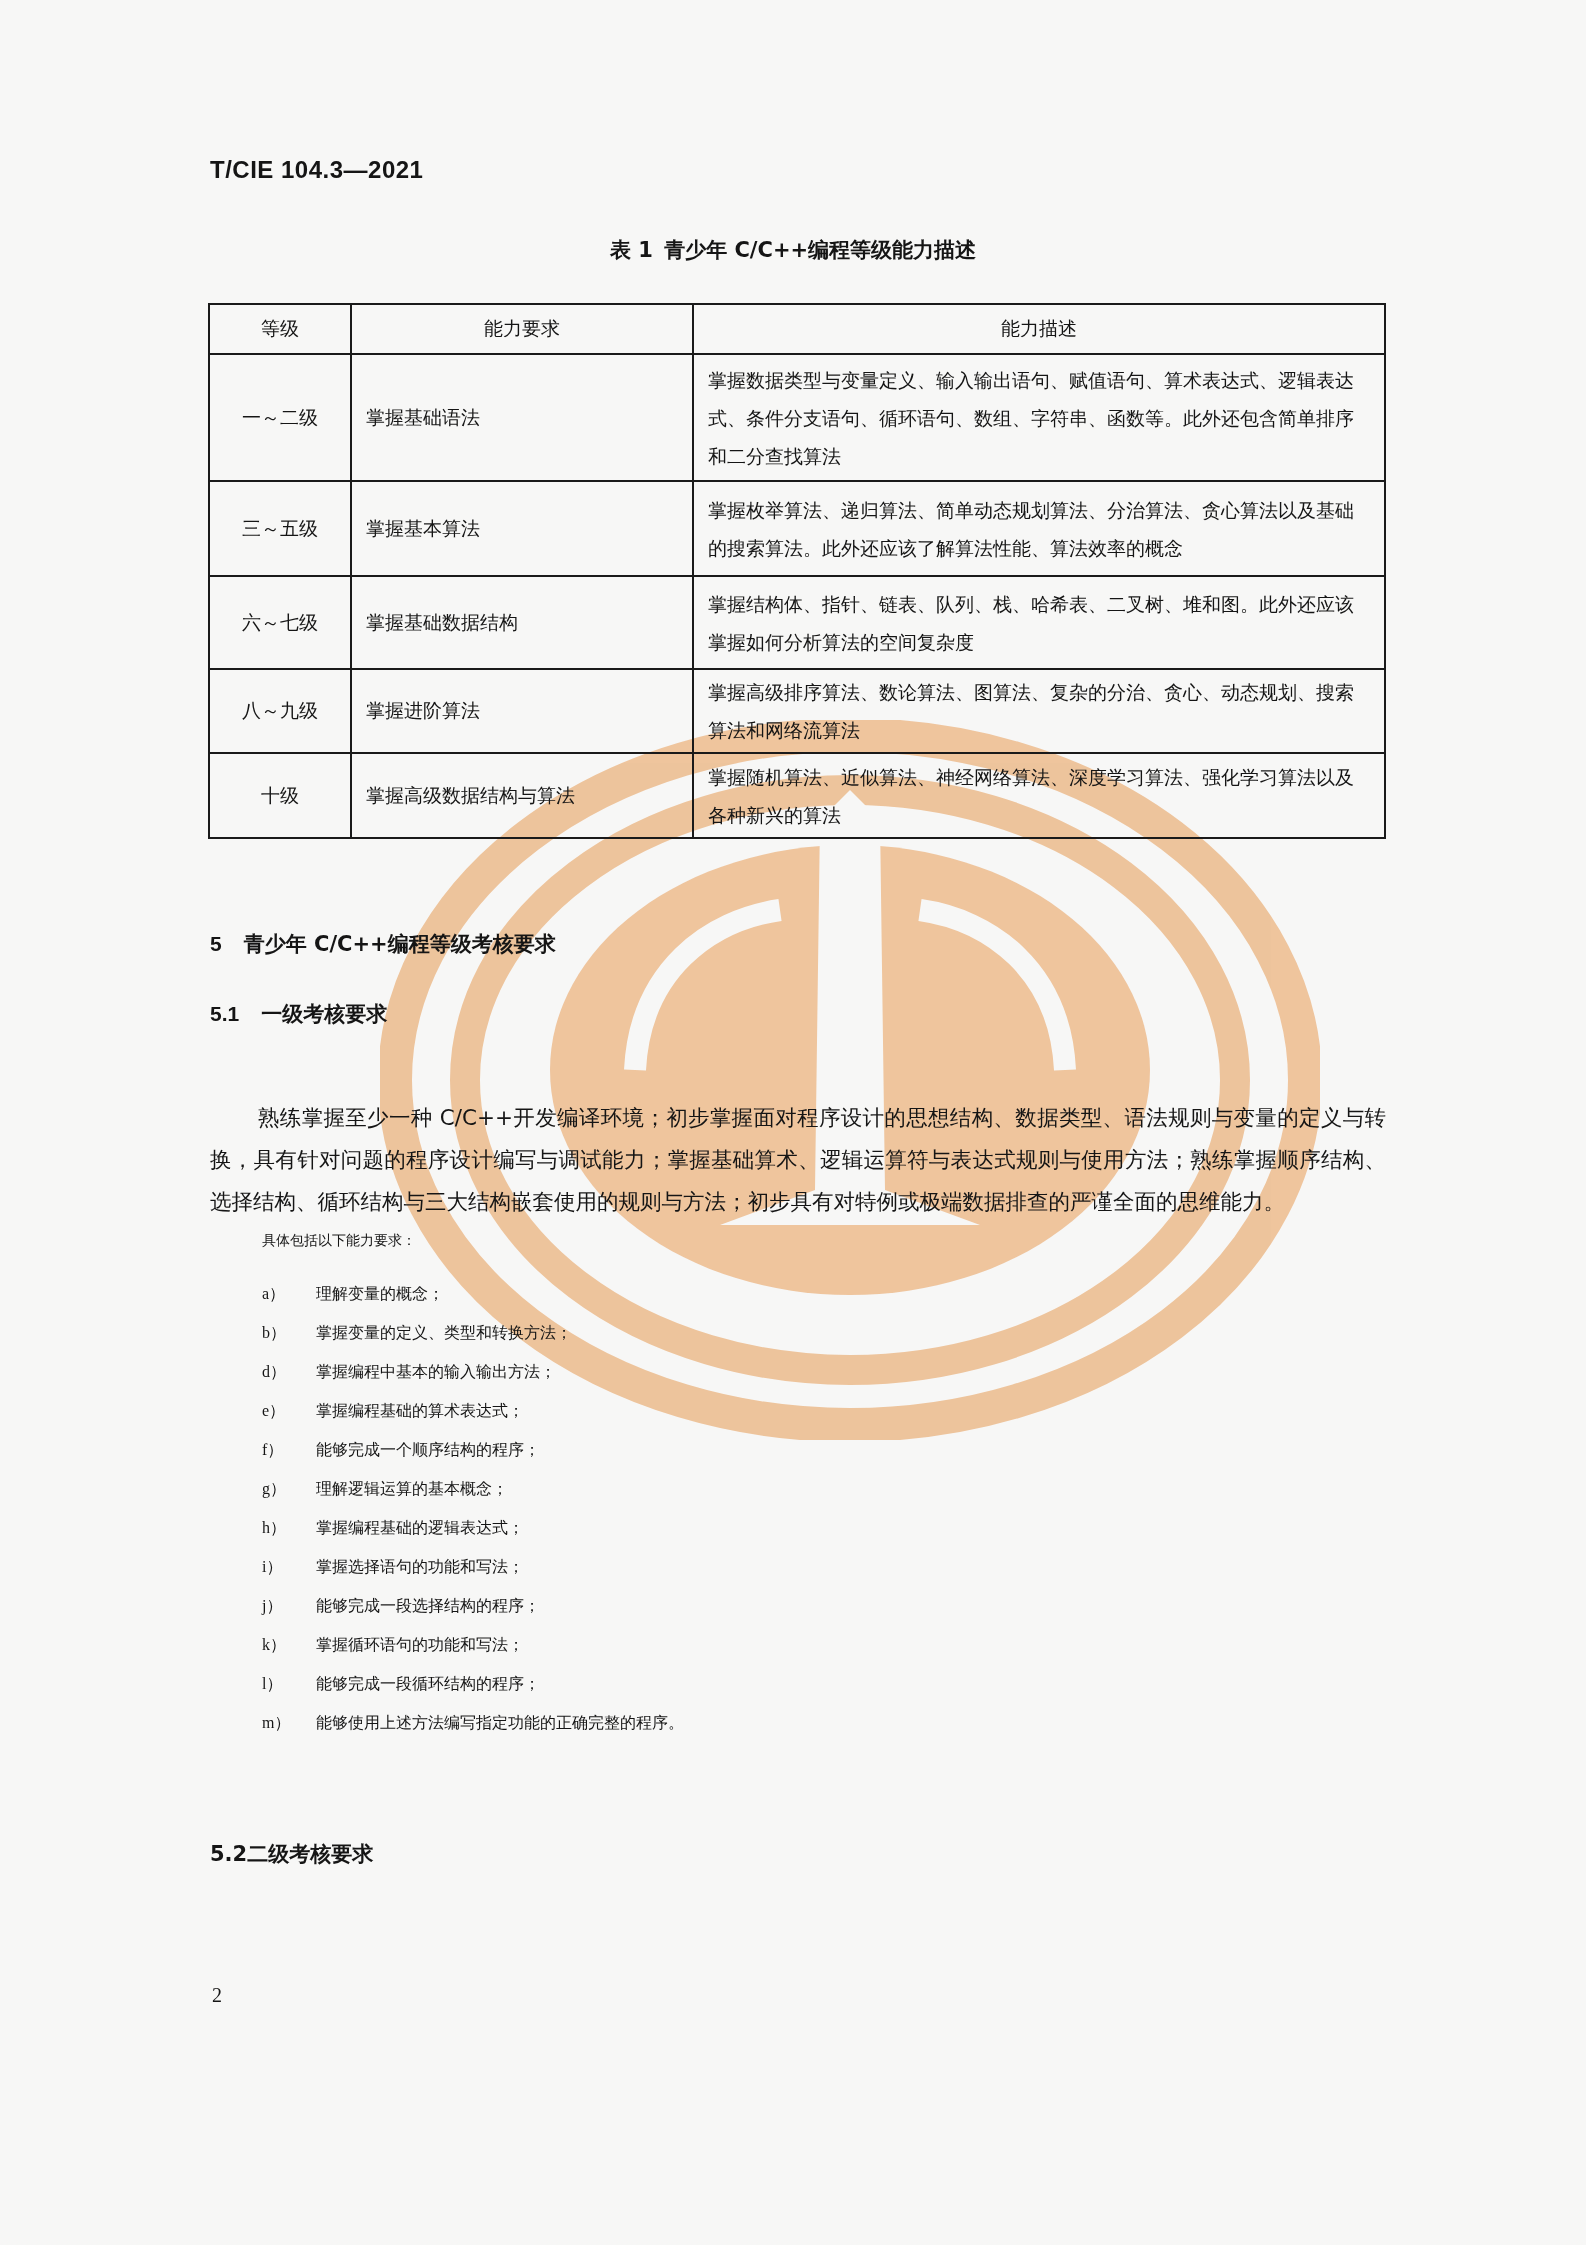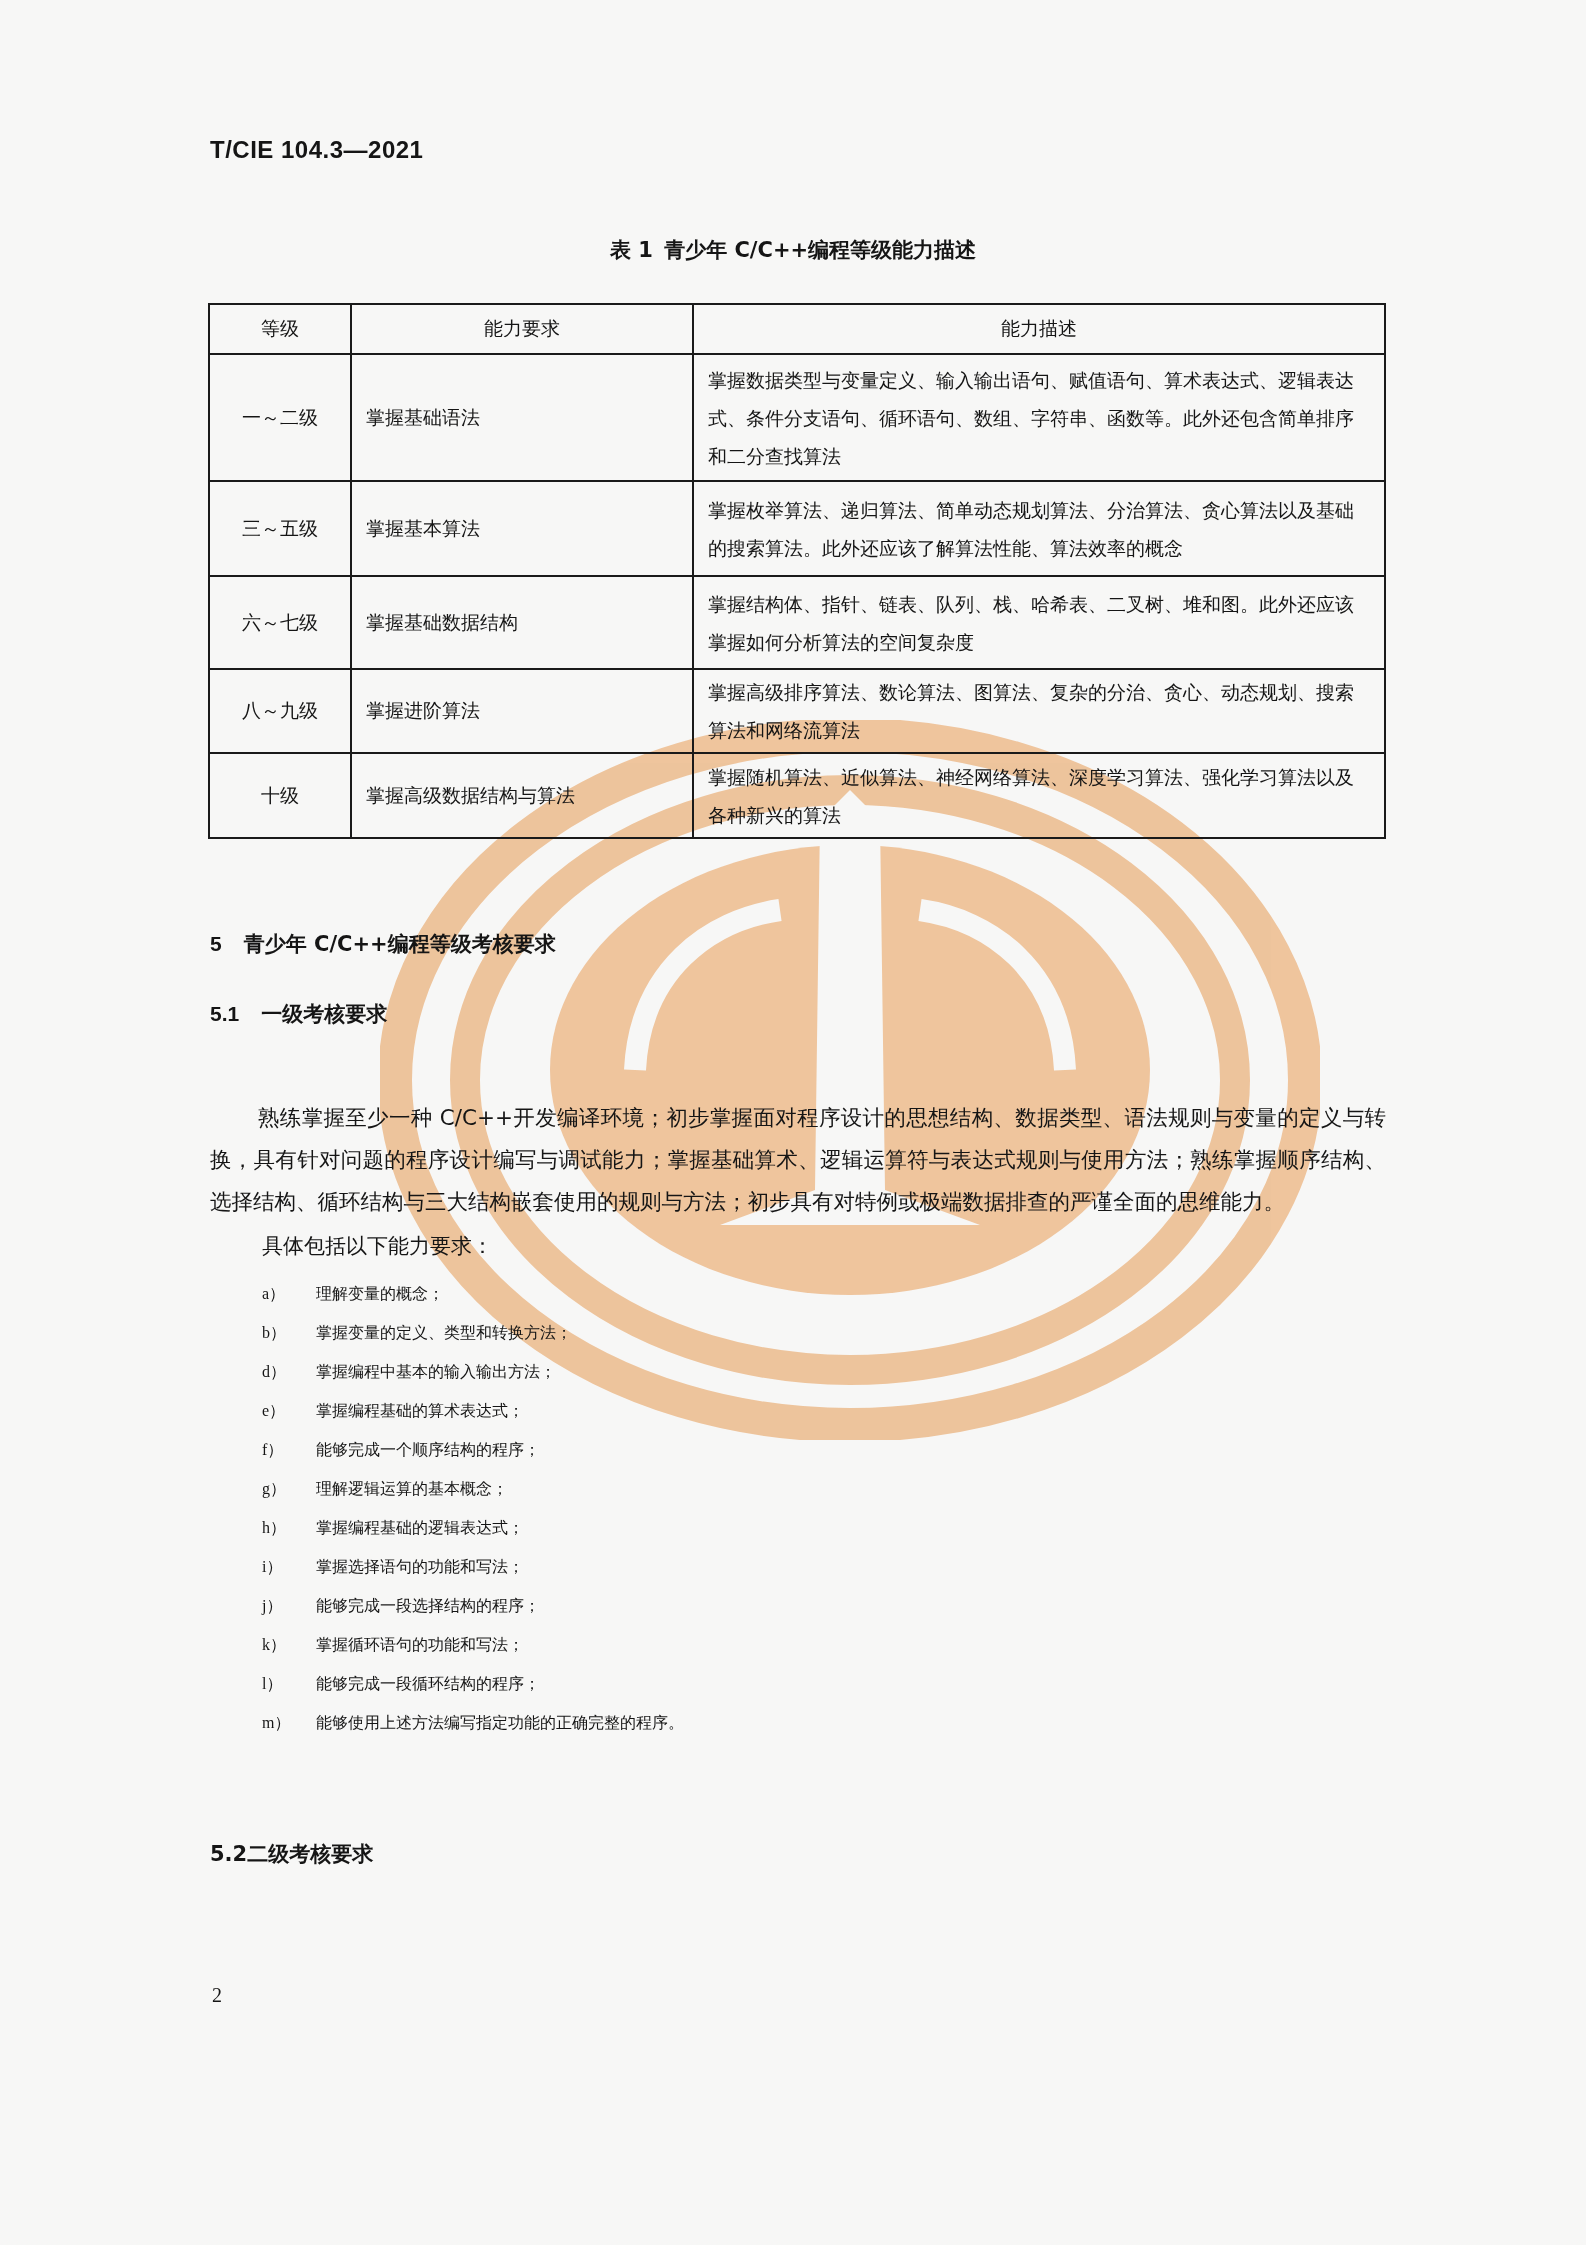--- a/index.html
+++ b/index.html
@@ -6,40 +6,40 @@
   body {
     width: 1586px; height: 2245px; position: relative; overflow: hidden;
     background: #f7f7f6;
     font-family: "DejaVu Sans", sans-serif;
     color: #151515;
   }
   .page { position: absolute; left: 0; top: 0; width: 1586px; height: 2245px; }
   .watermark { position: absolute; left: 380px; top: 720px; width: 940px; height: 720px; pointer-events: none; z-index: 1; }
   .content { position: absolute; left: 0; top: 0; width: 1586px; height: 2245px; z-index: 2; }
   .abs { position: absolute; white-space: nowrap; }
-  .std-code { left: 210px; top: 136px; font-family: "Liberation Sans", sans-serif; font-weight: bold; font-size: 24px; letter-spacing: 0.5px; }
+  .std-code { left: 210px; top: 156px; font-family: "Liberation Sans", sans-serif; font-weight: bold; font-size: 24px; letter-spacing: 0.5px; }
   .caption { left: 0; width: 1586px; top: 236px; text-align: center; font-weight: bold; font-size: 21px; }
   .caption span { margin: 0 2px; }
   table.grades {
     position: absolute; left: 208px; top: 303px; width: 1178px;
     border-collapse: collapse; font-size: 19px;
   }
   table.grades td, table.grades th {
     border: 2px solid #1a1a1a; padding: 0 14px; vertical-align: middle;
   }
   table.grades th { font-weight: normal; height: 48px; text-align: center; border-radius: 24px; }
   table.grades td.grade { text-align: center; width: 112px; }
   table.grades td.req { width: 312px; }
   table.grades td.desc { line-height: 38px; }
   .h1 { left: 210px; top: 930px; font-weight: bold; font-size: 21px; }
   .h2 { left: 210px; top: 1000px; font-weight: bold; font-size: 21px; }
   .h2 .num, .h1 .num { display: inline-block; margin-right: 22px; font-family: "Liberation Sans", sans-serif; }
   .para { position: absolute; left: 210px; width: 1176px; font-size: 21.5px; line-height: 42px; text-align: justify; text-indent: 48px; }
   .para1 { top: 1059px; margin-top: 38px; }
-  .intro { left: 262px; top: 1232px; font-size: 21px; }
+  .intro { left: 262px; top: 1232px; font-size: 14px; }
   .list { position: absolute; left: 262px; top: 1274px; margin: 0; padding: 0; list-style: none; font-size: 16px; }
   .list li { height: 39px; line-height: 39px; white-space: nowrap; }
   .list .mark { display: inline-block; width: 54px; font-family: "Liberation Serif", serif; }
   .h3 { left: 210px; top: 1840px; font-weight: bold; font-size: 21px; }
   .para2 { top: 1900px; }
   .pageno { left: 212px; top: 1984px; font-size: 20px; font-family: "Liberation Serif", serif; }
 </style>
 </head>
 <body>
 

